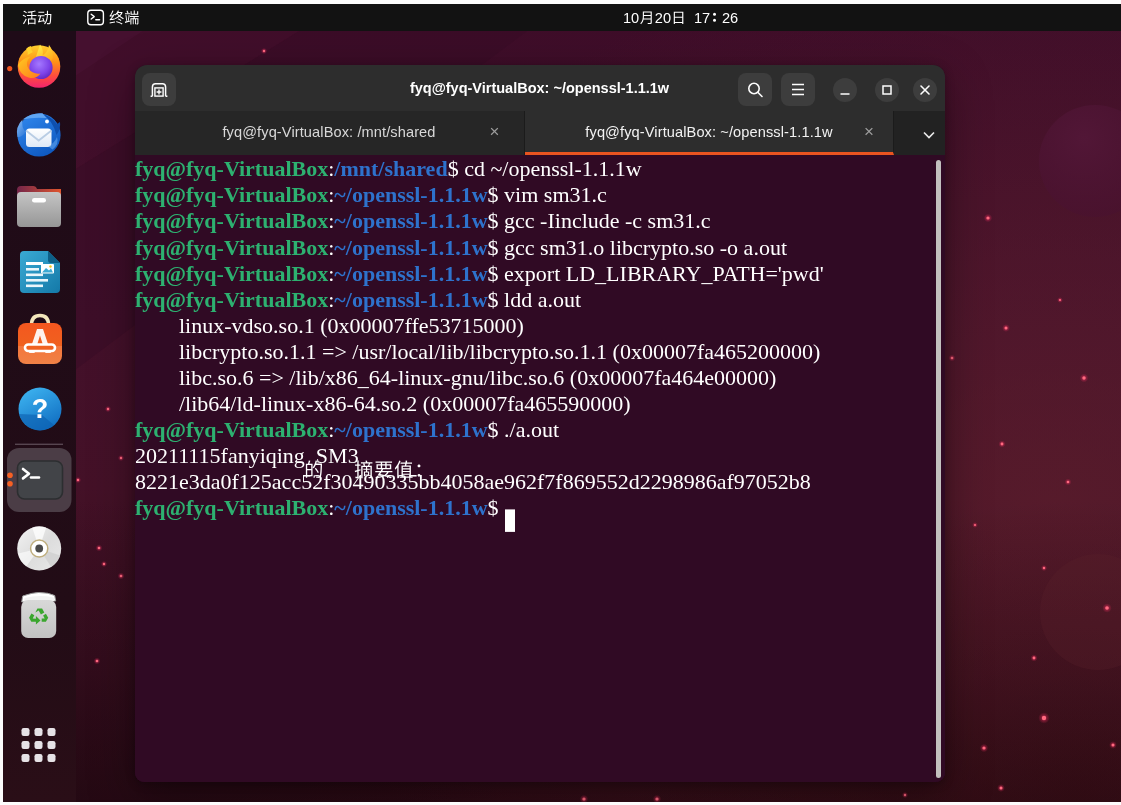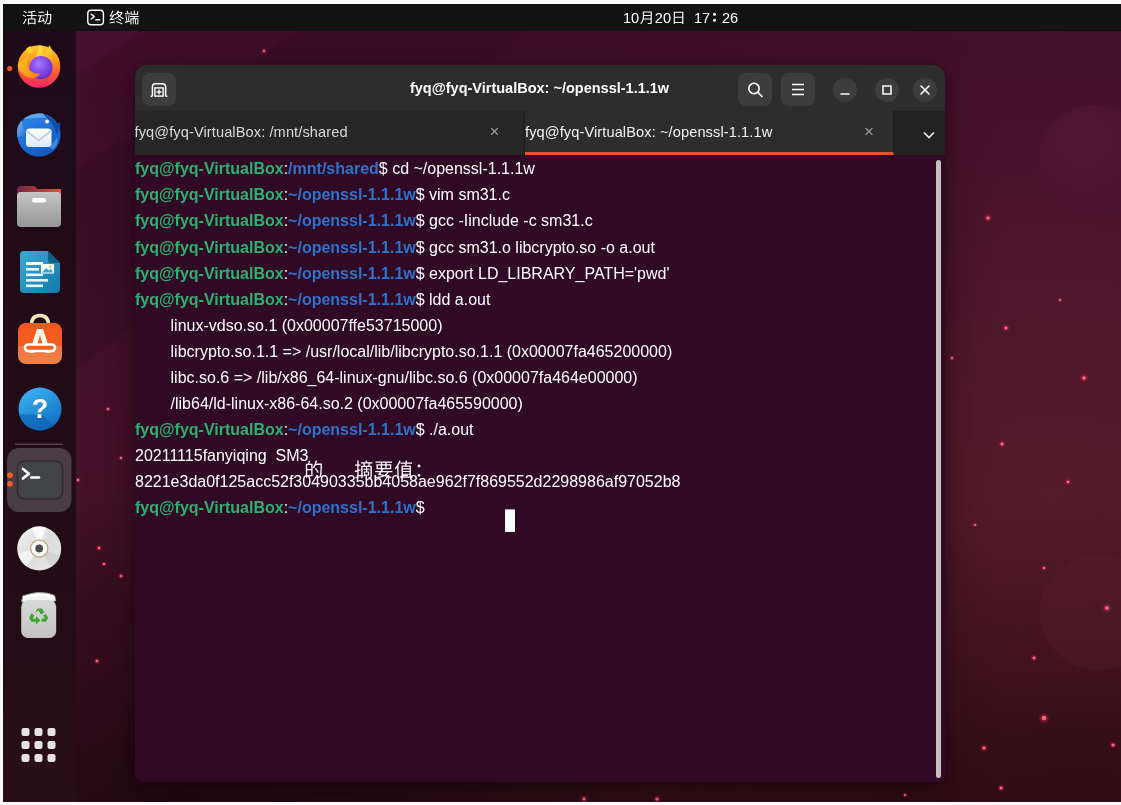--- a/index.html
+++ b/index.html
@@ -10,25 +10,25 @@
  box-shadow:0 16px 46px rgba(0,0,0,0.36), 0 2px 10px rgba(0,0,0,0.28);overflow:hidden;background:#300a24}
 #titlebar{position:absolute;left:0;top:0;width:810px;height:45.5px;background:#2d2d2d}
 .sqbtn{position:absolute;top:8px;width:34px;height:33px;border-radius:8px;background:#3d3d3d}
 .cbtn{position:absolute;top:13px;width:24px;height:24px;border-radius:12px;background:#3d3d3d}
 .cbtn svg{display:block}
 #title{position:absolute;left:0;top:0;width:810px;height:45.5px;line-height:46px;text-align:center;
  font-size:14.5px;font-weight:bold;color:#ffffff}
 #tabbar{position:absolute;left:0;top:45.5px;width:810px;height:44.5px;background:#222222}
 .tab{position:absolute;top:0;height:44.5px;background:#262626;border-right:1px solid #1b1b1b}
 .tab.active{background:#2d2d2d;border-bottom:3.5px solid #e95420}
-.tabtxt{display:block;width:100%;text-align:left;line-height:42px;font-size:14.6px;color:#d8d8d8;letter-spacing:0.1px}
+.tabtxt{display:block;width:100%;text-align:center;line-height:42px;font-size:14.6px;color:#d8d8d8;letter-spacing:0.1px}
 .tab.active .tabtxt{color:#f2f2f2}
 .tabx{position:absolute;top:0;line-height:42px;font-size:17px;color:#9d9d9d}
 #content{position:absolute;left:0;top:90px;width:810px;height:627px;background:#300a24}
-#termtext{position:absolute;left:0.5px;top:1.3px;font-family:Liberation Sans, sans-serif;font-size:16px;
+#termtext{position:absolute;left:0.5px;top:1.3px;font-family:Liberation Serif, serif;font-size:22px;
  line-height:26.08px;color:#ffffff;white-space:pre}
 .tl{height:26.08px}
 .g{color:#2db170;font-weight:bold}
 .b{color:#2e72cc;font-weight:bold}
 #sbar{position:absolute;left:801px;top:5px;width:5.5px;height:618px;border-radius:3px;background:#c2c0be}
 </style></head>
 <body>
 <div id="desktop">
 
 <svg id="wall" width="1118" height="798" viewBox="0 0 1118 798">

